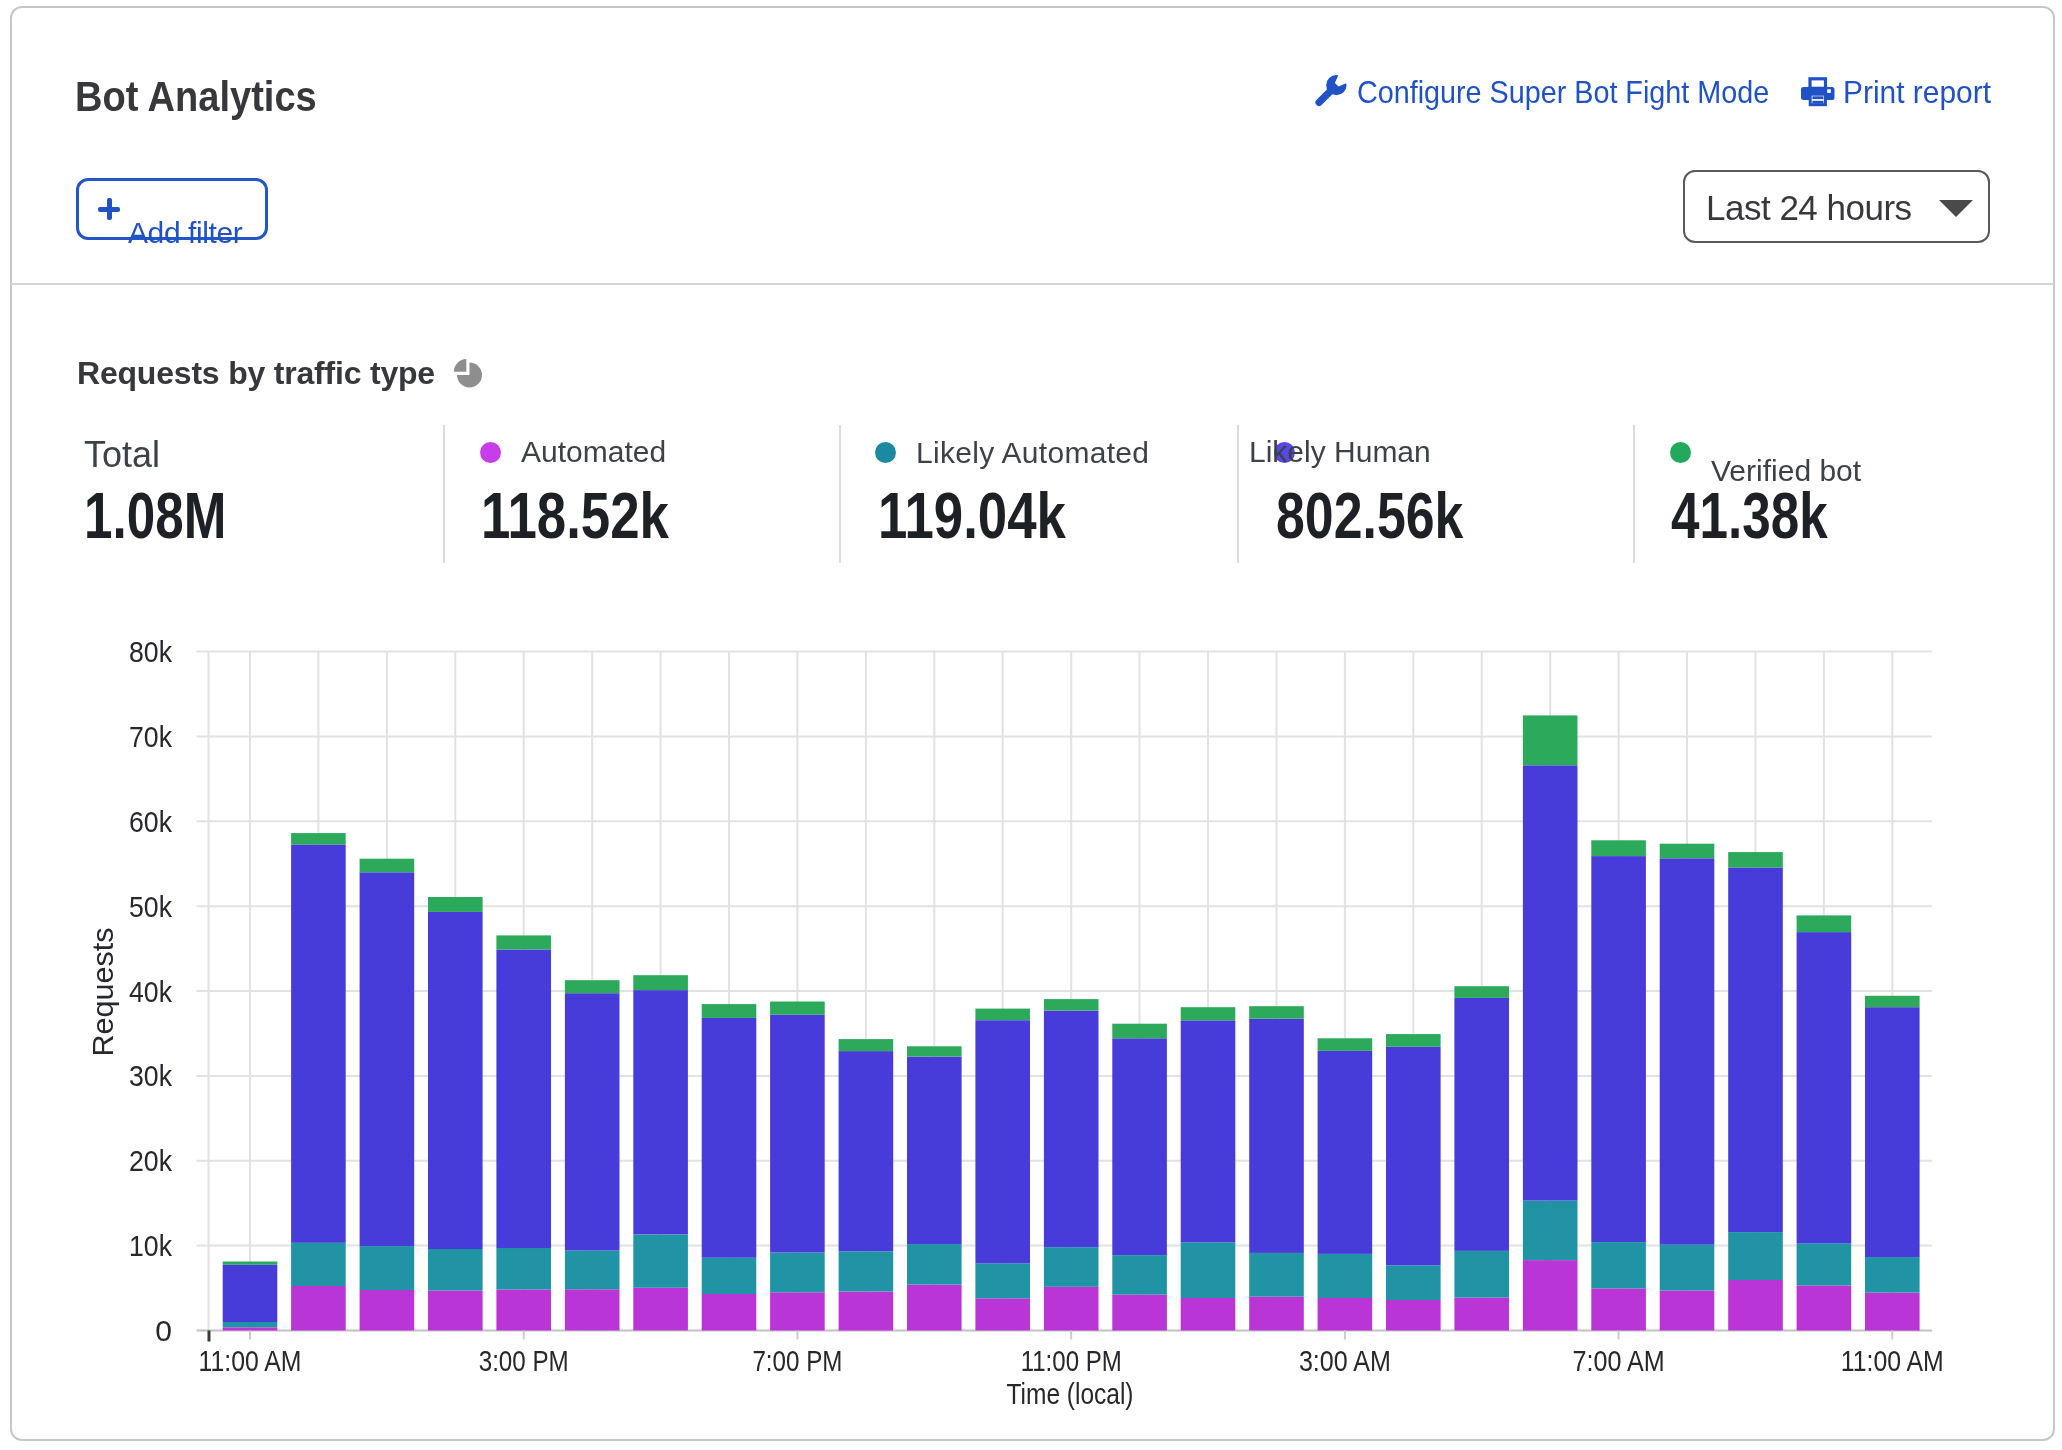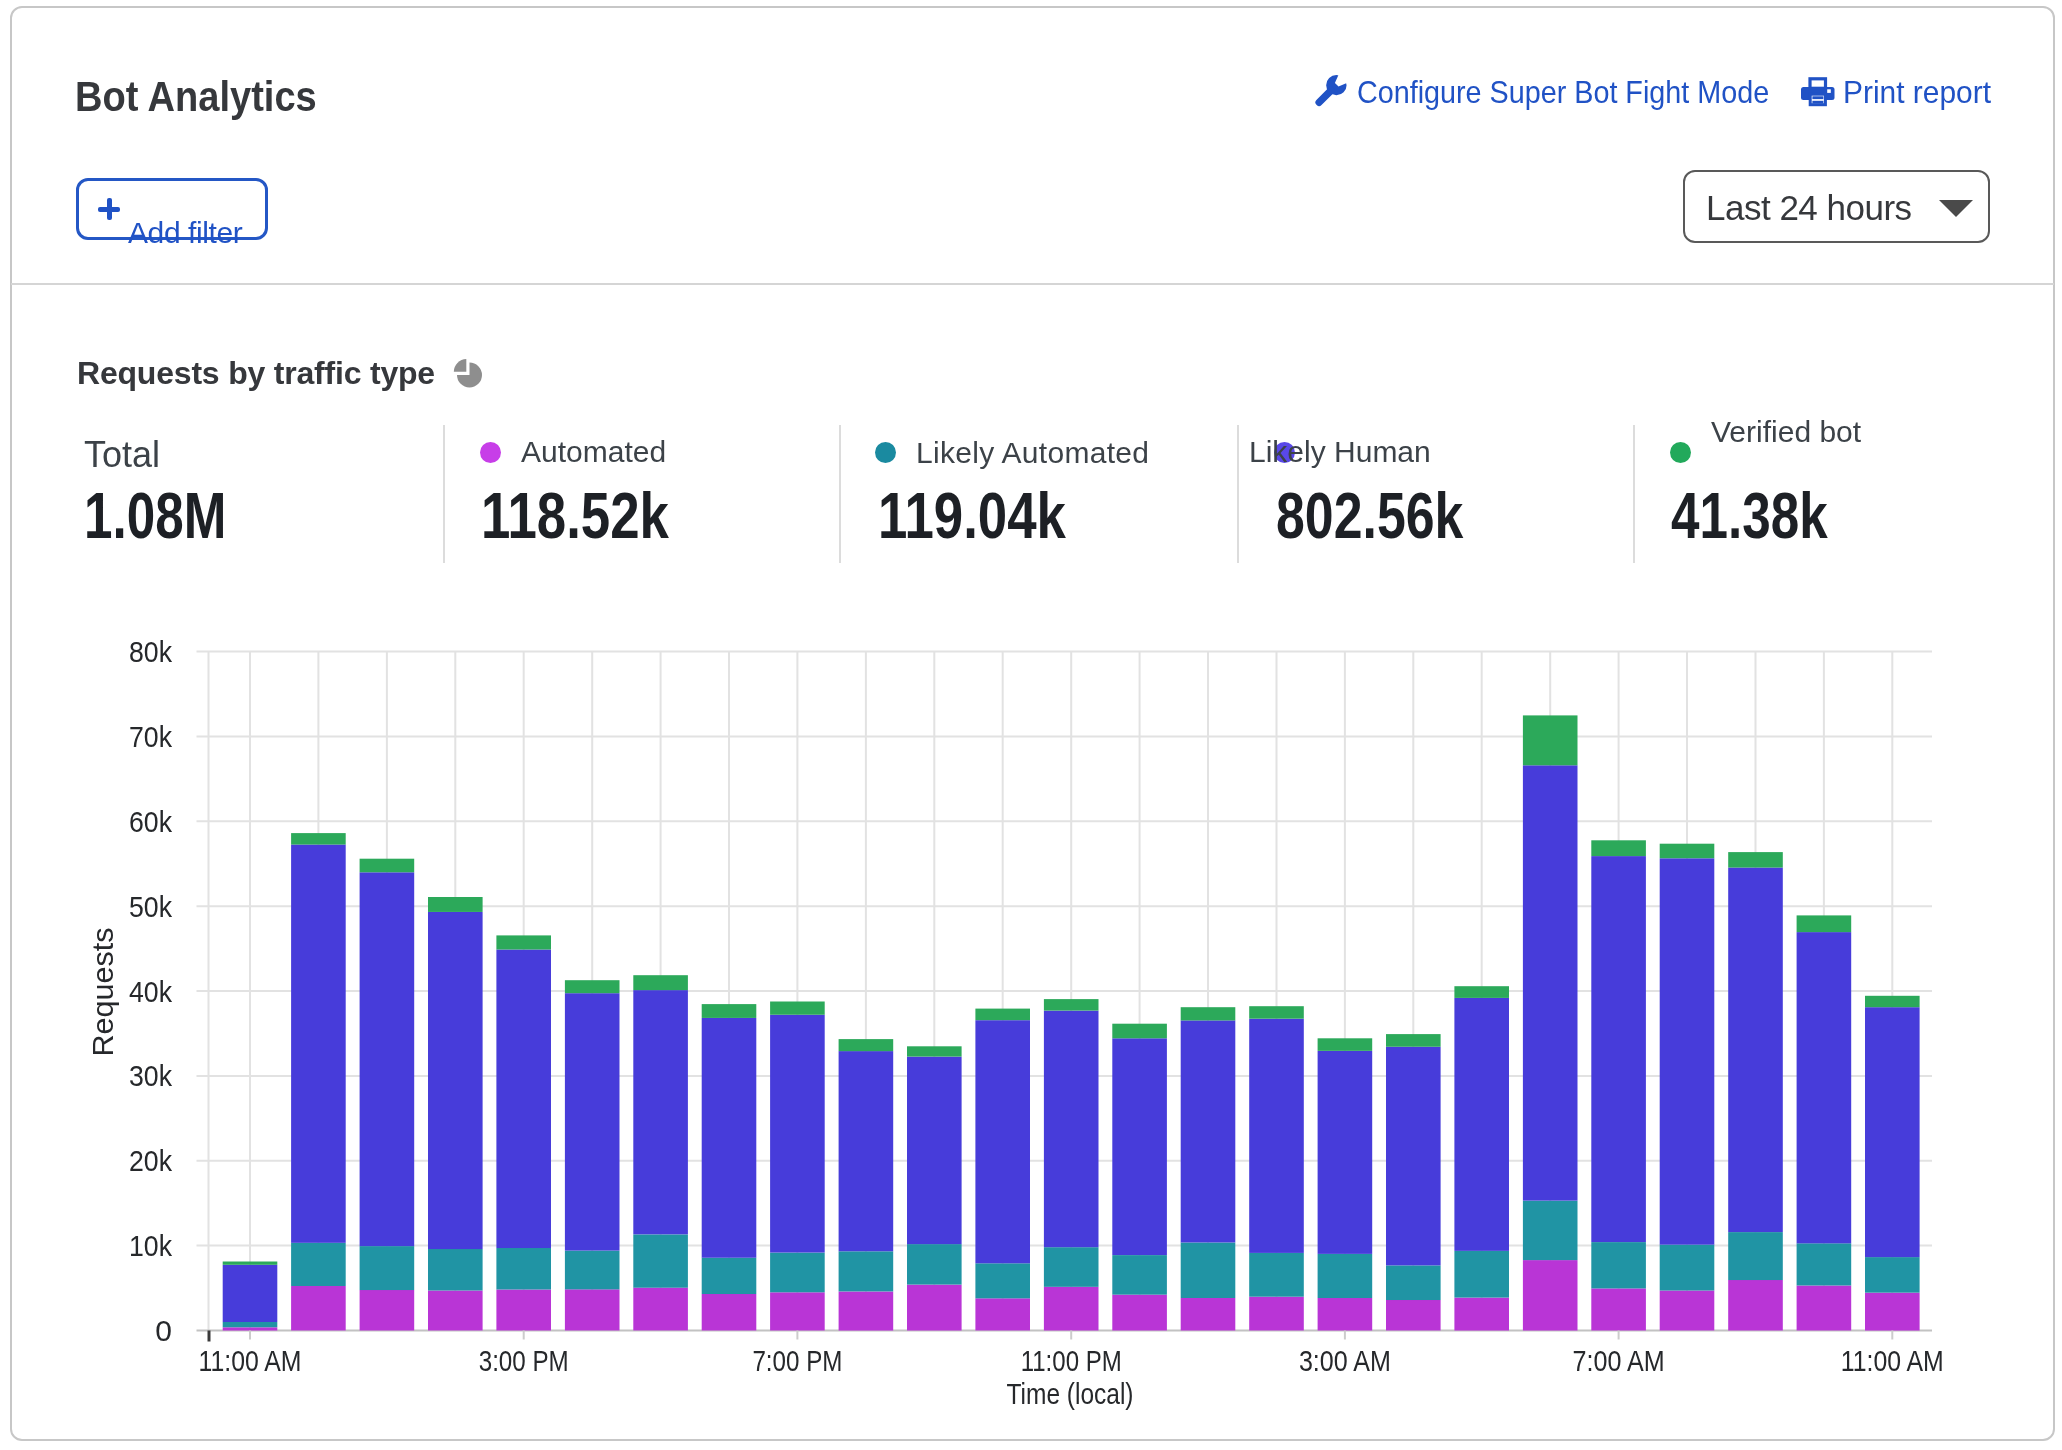--- a/index.html
+++ b/index.html
@@ -61,21 +61,21 @@
 
 <div class="abs" style="left:874.5px; top:442px; width:21px; height:21px; border-radius:50%; background:#1a8aa0;"></div>
 <div class="abs" style="left:916px; top:438px; font-size:30px; color:#3c4248; line-height:1; letter-spacing:0.3px;">Likely Automated</div>
 <div class="abs sx" style="left:878px; top:484px; font-size:64px; font-weight:700; color:#1d2025; line-height:1; transform:scaleX(0.825);">119.04k</div>
 
 <div class="abs" style="left:1273.5px; top:442px; width:21px; height:21px; border-radius:50%; background:#5948e8;"></div>
 <div class="abs" style="left:1249px; top:437px; font-size:30px; color:#3c4248; line-height:1;">Likely Human</div>
 <div class="abs sx" style="left:1276px; top:484px; font-size:64px; font-weight:700; color:#1d2025; line-height:1; transform:scaleX(0.81);">802.56k</div>
 
 <div class="abs" style="left:1669.5px; top:442px; width:21px; height:21px; border-radius:50%; background:#22a95b;"></div>
-<div class="abs" style="left:1711px; top:417px; font-size:30px; color:#3c4248; line-height:1;">Verified bot</div>
+<div class="abs" style="left:1711px; top:456px; font-size:30px; color:#3c4248; line-height:1;">Verified bot</div>
 <div class="abs sx" style="left:1671px; top:484px; font-size:64px; font-weight:700; color:#1d2025; line-height:1; transform:scaleX(0.8);">41.38k</div>
 
 <svg class="abs" style="left:0; top:600px;" width="2062" height="850" viewBox="0 600 2062 850">
 <line x1="196.5" y1="651.6" x2="1932" y2="651.6" stroke="#e2e2e2" stroke-width="2"></line>
 <line x1="196.5" y1="736.5" x2="1932" y2="736.5" stroke="#e2e2e2" stroke-width="2"></line>
 <line x1="196.5" y1="821.3" x2="1932" y2="821.3" stroke="#e2e2e2" stroke-width="2"></line>
 <line x1="196.5" y1="906.2" x2="1932" y2="906.2" stroke="#e2e2e2" stroke-width="2"></line>
 <line x1="196.5" y1="991.1" x2="1932" y2="991.1" stroke="#e2e2e2" stroke-width="2"></line>
 <line x1="196.5" y1="1075.9" x2="1932" y2="1075.9" stroke="#e2e2e2" stroke-width="2"></line>
 <line x1="196.5" y1="1160.8" x2="1932" y2="1160.8" stroke="#e2e2e2" stroke-width="2"></line>

